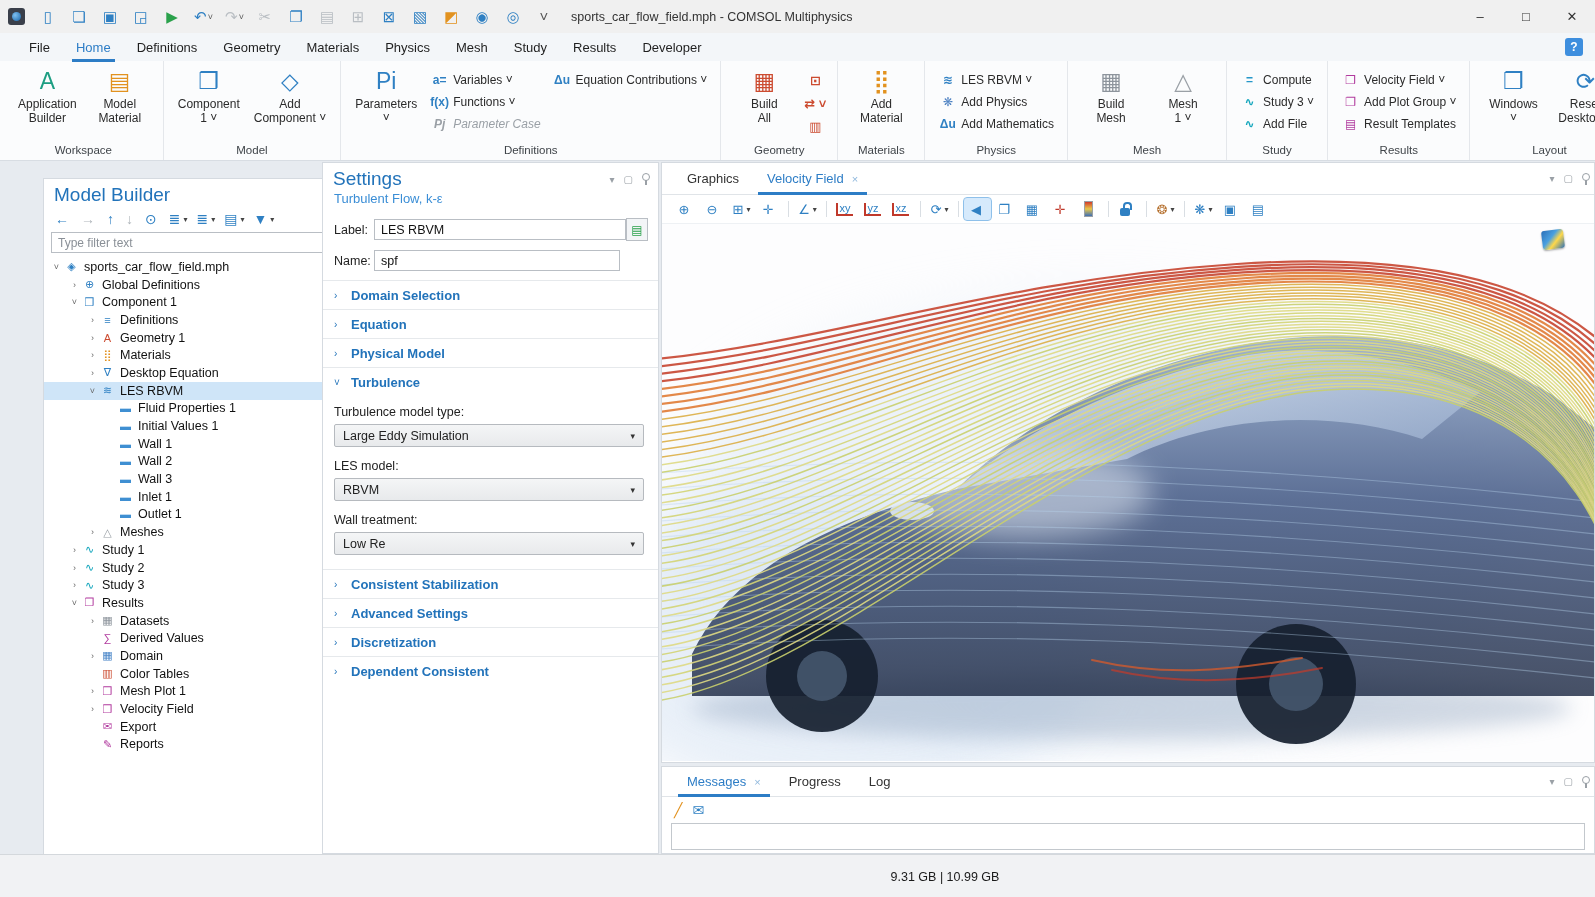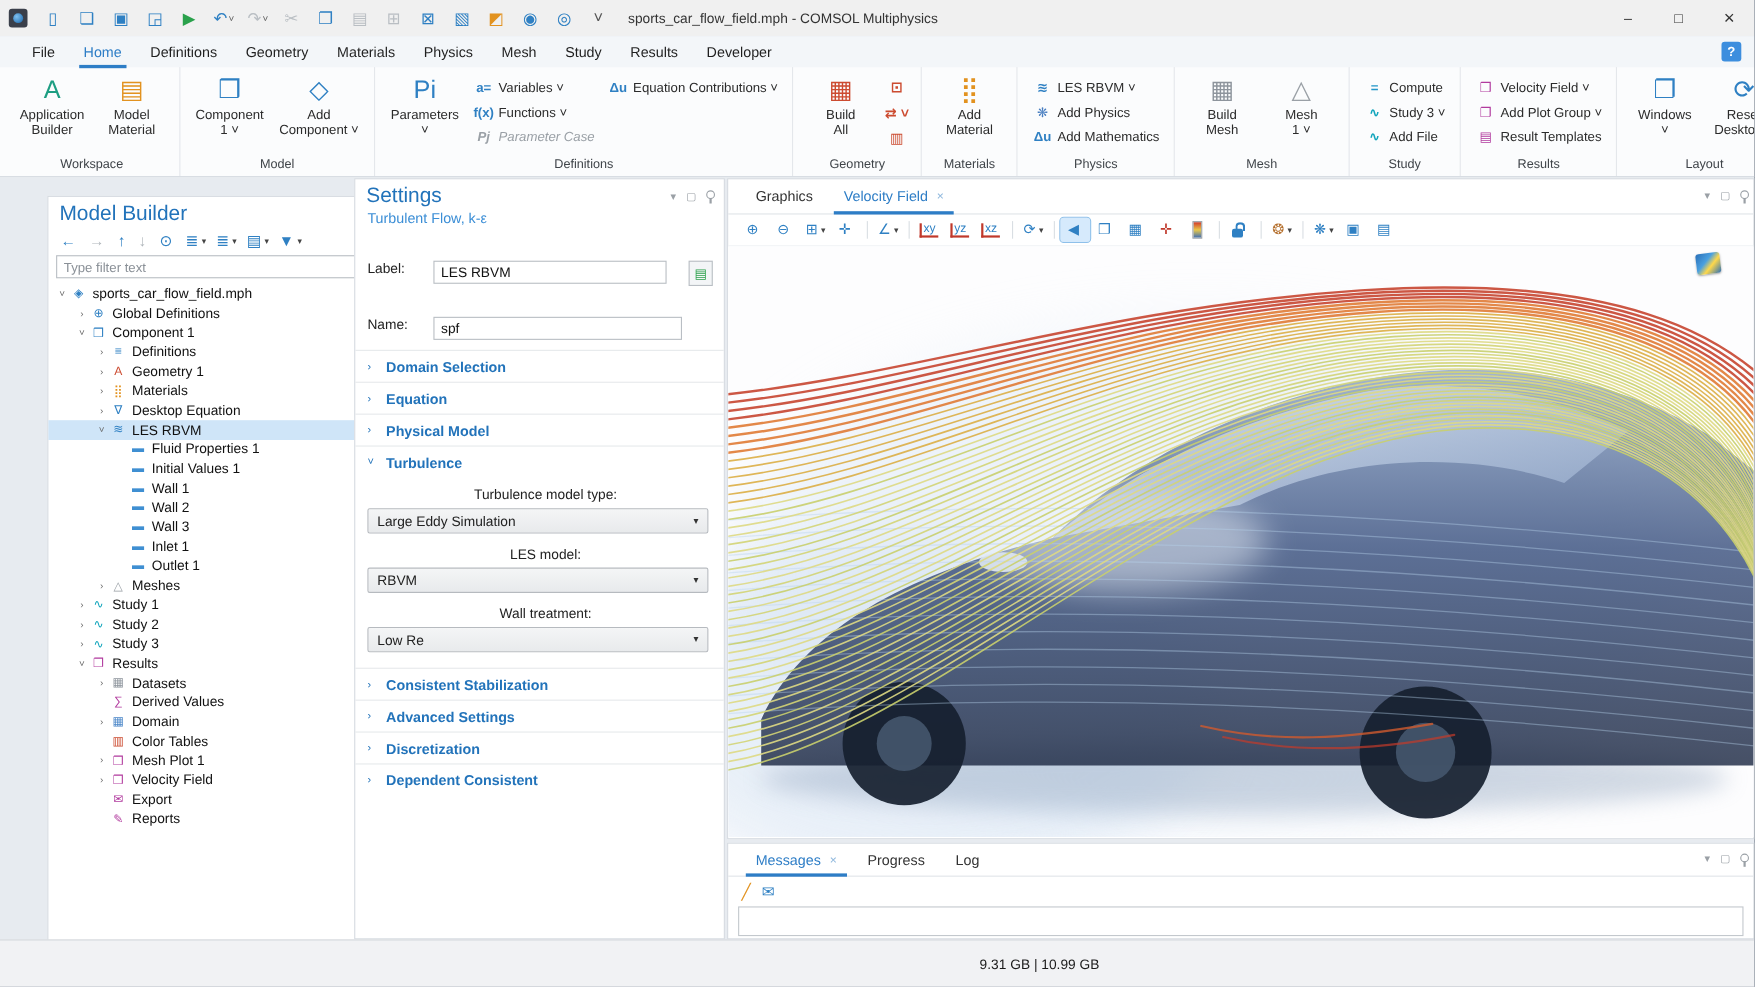--- a/index.html
+++ b/index.html
@@ -66,29 +66,29 @@
   .refreshi{color:#2f80c3;font-size:15px;}
   .tree{padding-top:5px;}
   .trow{display:flex;align-items:center;height:17.7px;white-space:nowrap;}
   .trow.selected{background:#cfe5f8;}
   .texp{width:13px;font-size:9px;color:#666;text-align:center;flex:none;}
   .tico{width:17px;text-align:center;font-size:11px;flex:none;}
   .tlab{padding-left:4px;color:#111;}
 
   
   .subtitle{font-size:13px;color:#3b8ed6;padding:1px 0 12px 11px;}
-  .formrow{display:flex;align-items:flex-start;padding:0 10px 9px 11px;gap:20px;margin-top:19px;}
+  .formrow{display:flex;align-items:center;padding:0 10px 9px 11px;gap:0;}
   .formrow label{width:40px;flex:none;}
   .txtinput{flex:1;height:19px;border:1px solid #b9bec4;font-size:12.5px;padding:0 6px;color:#111;outline:none;
     font-family:"Liberation Sans","DejaVu Sans",sans-serif;}
   .editbtn{width:20px;height:21px;border:1px solid #b9bec4;background:#f3f5f7;display:flex;align-items:center;justify-content:center;color:#2aa14b;font-size:12px;flex:none;}
   .sect{display:flex;align-items:center;height:28px;border-top:1px solid #e6e9ec;padding-left:11px;color:#2273ba;}
   .schev{width:17px;font-size:10px;}
   .slabel2{font-size:13px;font-weight:600;}
-  .fieldlab{padding:9px 0 5px 11px;color:#222;text-align:center;}
+  .fieldlab{padding:9px 0 5px 11px;color:#222;}
   .selectbox{margin:0 14px 3px 11px;height:21px;background:linear-gradient(#f4f5f6,#e8eaec);border:1px solid #b6babf;
     border-radius:2px;display:flex;align-items:center;padding:0 8px;}
   .selcaret{margin-left:auto;font-size:9px;color:#333;}
 
   
   .gtabs{display:flex;align-items:center;height:31px;border-bottom:1px solid #e0e4e8;padding-left:16px;}
   .gtab{display:flex;align-items:center;height:31px;padding:0 9px;font-size:13px;color:#333;position:relative;margin-right:10px;}
   .gtab.active{color:#2d7dc6;}
   .gtab.active::after{content:"";position:absolute;left:0;right:0;bottom:-1px;height:3px;background:#2d7dc6;}
   .tclose{margin-left:8px;font-size:11px;color:#8fb8dd;}

